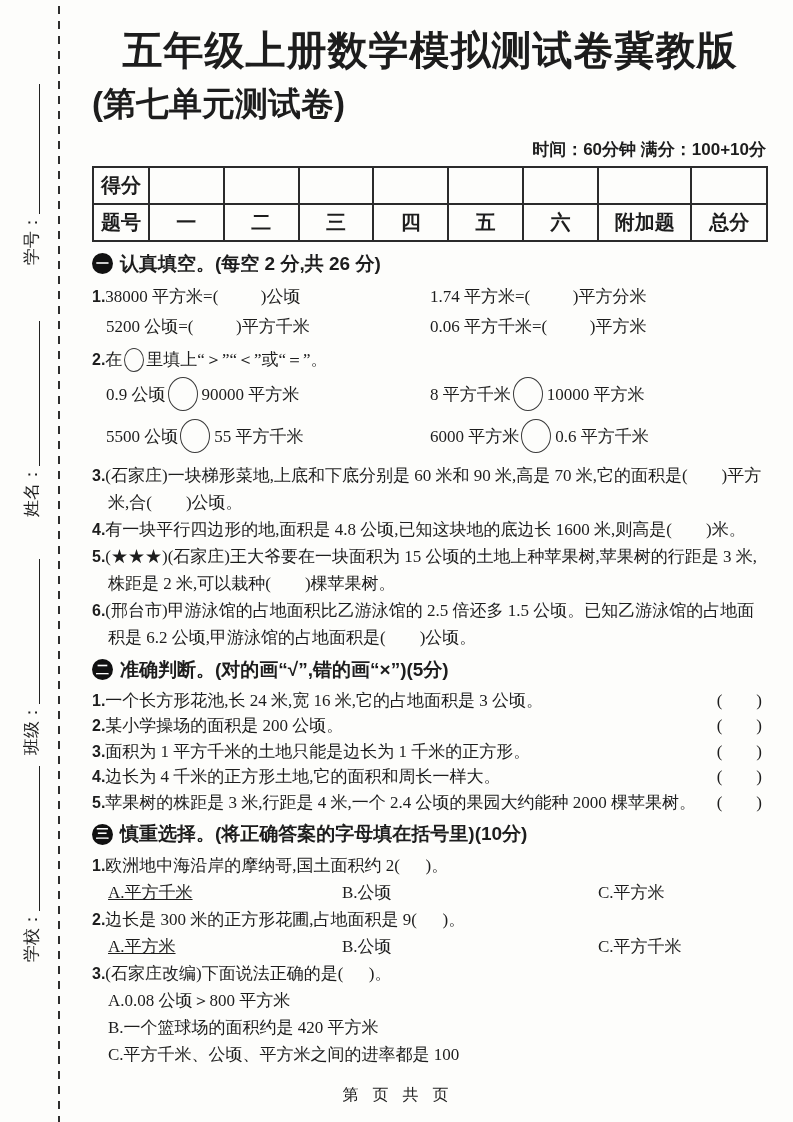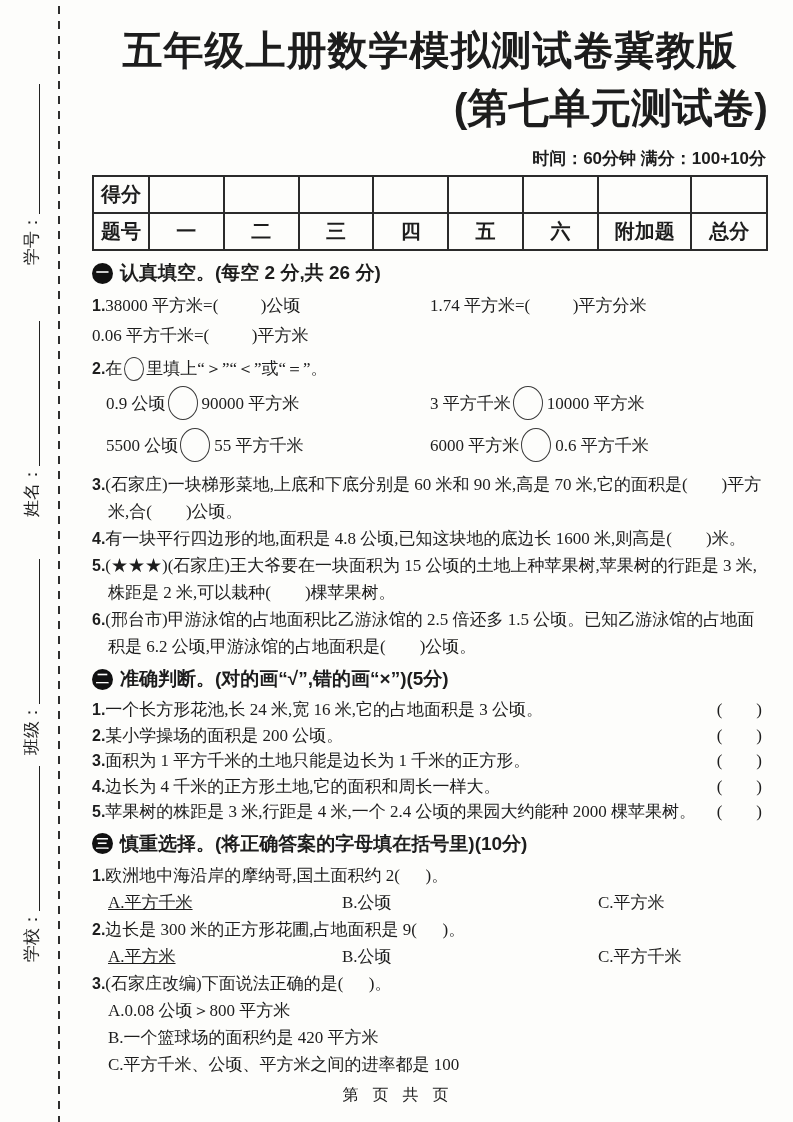--- a/index.html
+++ b/index.html
@@ -9,22 +9,22 @@
   .cutline{position:absolute;left:58px;top:6px;bottom:0;width:2px;
            background:repeating-linear-gradient(to bottom,#2e2e2e 0 8px,transparent 8px 15px);}
   
   .side-field{position:absolute;left:20px;transform:rotate(-90deg);transform-origin:0 0;
               white-space:nowrap;font-size:17px;}
   .side-blank{display:inline-block;width:145px;height:0.9em;border-bottom:1.6px solid #222;vertical-align:-3px;}
   .side-blank.w130{width:130px;}
   .content{position:absolute;left:92px;top:0;width:676px;}
   .title{margin:30px 0 0;text-align:center;font-family:Liberation Mono, monospace;
          font-size:40px;font-weight:800;letter-spacing:1px;line-height:1.2;}
-  .subtitle{margin:6px 0 11px;text-align:right;font-family:"Liberation Sans","DejaVu Sans",sans-serif;
-            font-size:41px;font-weight:800;line-height:1.2;}
+  .subtitle{margin:6px 0 11px;text-align:left;font-family:"Liberation Sans","DejaVu Sans",sans-serif;
+            font-size:33px;font-weight:800;line-height:1.2;}
   .info{margin:14px 2px 5px 0;text-align:right;font-family:"Liberation Sans","DejaVu Sans",sans-serif;
         font-size:17px;font-weight:600;}
   table.score{width:100%;border-collapse:collapse;table-layout:fixed;
         font-family:"Liberation Sans","DejaVu Sans",sans-serif;font-size:20px;font-weight:700;}
   table.score td{border:2px solid #2b2b2b;height:35px;text-align:center;padding:0;}
   .sec-head{display:flex;align-items:center;gap:7px;margin:9px 0 5px;
             font-family:"Liberation Sans","DejaVu Sans",sans-serif;font-size:19px;font-weight:800;}
   .sec-icon{width:21px;height:21px;border-radius:50%;background:#111;color:#fff;font-size:13px;
             display:flex;align-items:center;justify-content:center;flex:0 0 21px;font-weight:700;}
   .q{font-size:17px;line-height:27px;padding-left:16px;text-indent:-16px;}
@@ -113,29 +113,30 @@
     <div class="sec-head">
       <span class="sec-icon">一</span>
       <span>认真填空。(每空 2 分,共 26 分)</span>
     </div>
 
     <div class="row2">
       <div class="l"><span class="qno">1.</span><span>38000 平方米=(&nbsp;&nbsp;&nbsp;&nbsp;&nbsp;&nbsp;&nbsp;&nbsp;&nbsp;&nbsp;)公顷</span></div>
       <div>1.74 平方米=(&nbsp;&nbsp;&nbsp;&nbsp;&nbsp;&nbsp;&nbsp;&nbsp;&nbsp;&nbsp;)平方分米</div>
     </div>
     <div class="row2">
+      <div class="l indent">5200 公顷=(&nbsp;&nbsp;&nbsp;&nbsp;&nbsp;&nbsp;&nbsp;&nbsp;&nbsp;&nbsp;)平方千米</div>
       <div>0.06 平方千米=(&nbsp;&nbsp;&nbsp;&nbsp;&nbsp;&nbsp;&nbsp;&nbsp;&nbsp;&nbsp;)平方米</div>
     </div>
 
     <div class="q mt4">
       <span class="qno">2.</span><span>在</span><span class="circle sm"></span><span>里填上“＞”“＜”或“＝”。</span>
     </div>
     <div class="row2 cmp">
       <div class="l indent"><span>0.9 公顷</span><span class="circle"></span><span>90000 平方米</span></div>
-      <div><span>3 平方千米</span><span class="circle"></span><span>10000 平方米</span></div>
+      <div><span>8 平方千米</span><span class="circle"></span><span>10000 平方米</span></div>
     </div>
     <div class="row2 cmp">
       <div class="l indent"><span>5500 公顷</span><span class="circle"></span><span>55 平方千米</span></div>
       <div><span>6000 平方米</span><span class="circle"></span><span>0.6 平方千米</span></div>
     </div>
 
     <div class="q mt4"><span class="qno">3.</span><span>(石家庄)一块梯形菜地,上底和下底分别是 60 米和 90 米,高是 70 米,它的面积是(&nbsp;&nbsp;&nbsp;&nbsp;&nbsp;&nbsp;&nbsp;&nbsp;)平方米,合(&nbsp;&nbsp;&nbsp;&nbsp;&nbsp;&nbsp;&nbsp;&nbsp;)公顷。</span></div>
     <div class="q"><span class="qno">4.</span><span>有一块平行四边形的地,面积是 4.8 公顷,已知这块地的底边长 1600 米,则高是(&nbsp;&nbsp;&nbsp;&nbsp;&nbsp;&nbsp;&nbsp;&nbsp;)米。</span></div>
     <div class="q"><span class="qno">5.</span><span>(★★★)(石家庄)王大爷要在一块面积为 15 公顷的土地上种苹果树,苹果树的行距是 3 米,株距是 2 米,可以栽种(&nbsp;&nbsp;&nbsp;&nbsp;&nbsp;&nbsp;&nbsp;&nbsp;)棵苹果树。</span></div>
     <div class="q"><span class="qno">6.</span><span>(邢台市)甲游泳馆的占地面积比乙游泳馆的 2.5 倍还多 1.5 公顷。已知乙游泳馆的占地面积是 6.2 公顷,甲游泳馆的占地面积是(&nbsp;&nbsp;&nbsp;&nbsp;&nbsp;&nbsp;&nbsp;&nbsp;)公顷。</span></div>

